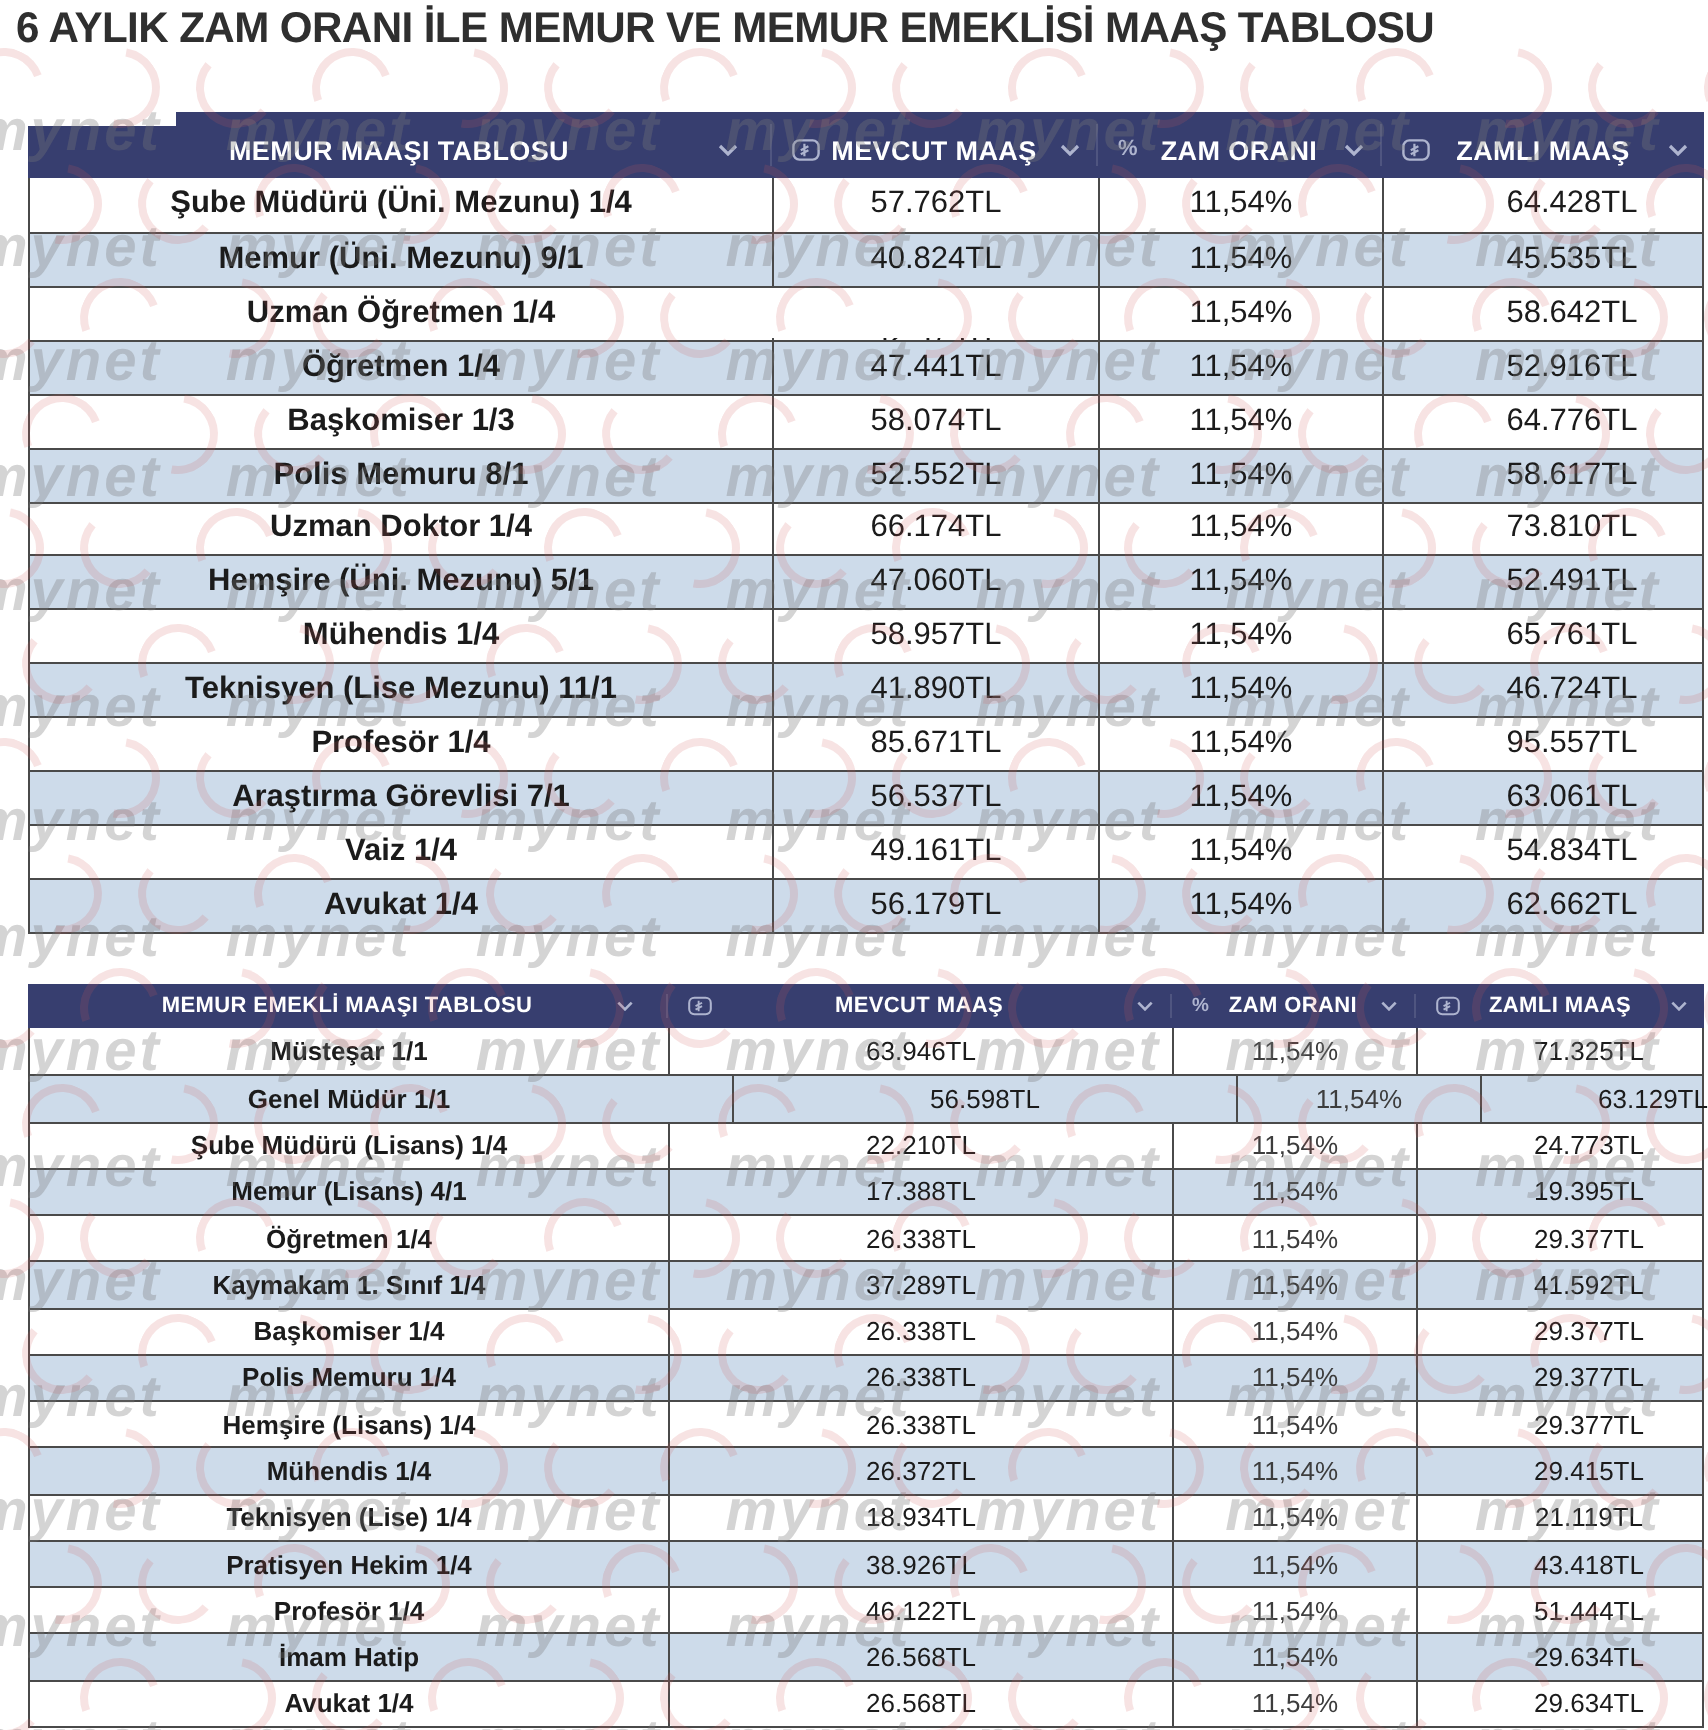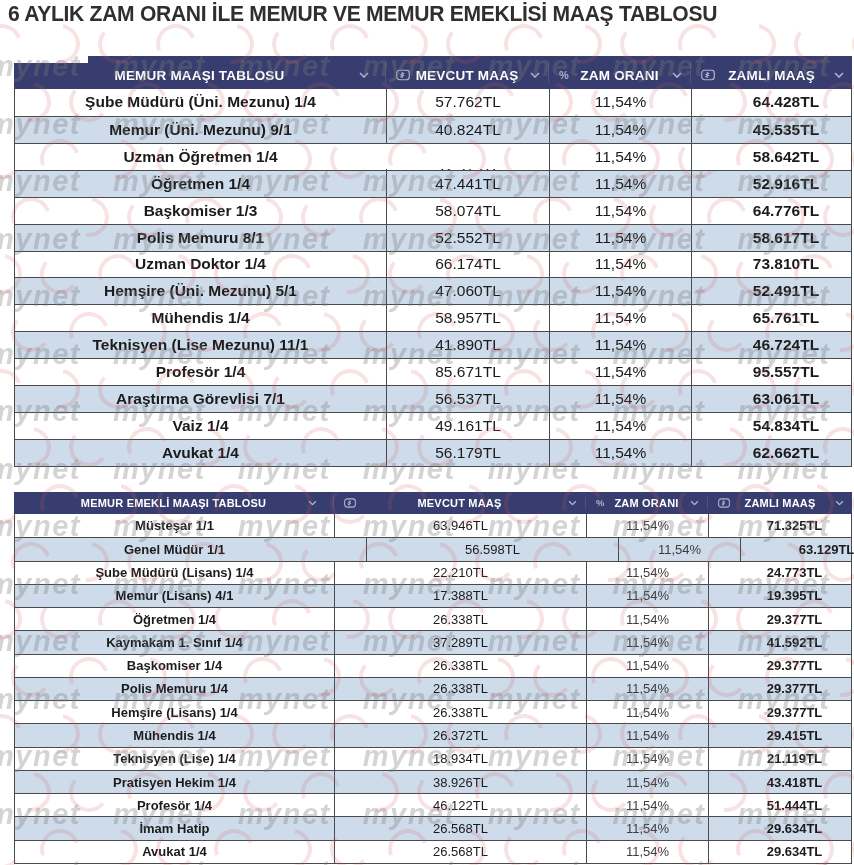--- a/index.html
+++ b/index.html
@@ -40,21 +40,21 @@
   .tbl-1 .trow{height:26.93px;}
   .tbl-2 .trow{height:23.27px;}
   .td{
     display:flex;align-items:center;justify-content:center;box-sizing:border-box;
     color:#1b1b1b;overflow:hidden;white-space:nowrap;
   }
   .td + .td{border-left:1px solid #4a4a4a;}
   .tbl-1 .td{font-size:15.5px;}
   .tbl-2 .td{font-size:13px;}
   .td.name{font-weight:bold;}
-  .td.raised{font-weight:bold;padding-left:27px;}
+  .td.raised{font-weight:normal;padding-left:27px;}
   .tbl-2 .td.rate{color:#3d3d3d;}
   
   .watermark{position:absolute;left:0;top:0;width:854px;height:865px;pointer-events:none;z-index:6;overflow:hidden;}
   .wm-line{
     position:absolute;left:-12px;width:900px;white-space:nowrap;
     font-weight:bold;font-style:italic;font-size:29px;letter-spacing:1.5px;
     color:rgba(122,122,122,.32);
   }
   .wm-arc{
     position:absolute;width:32px;height:32px;border-radius:50%;

